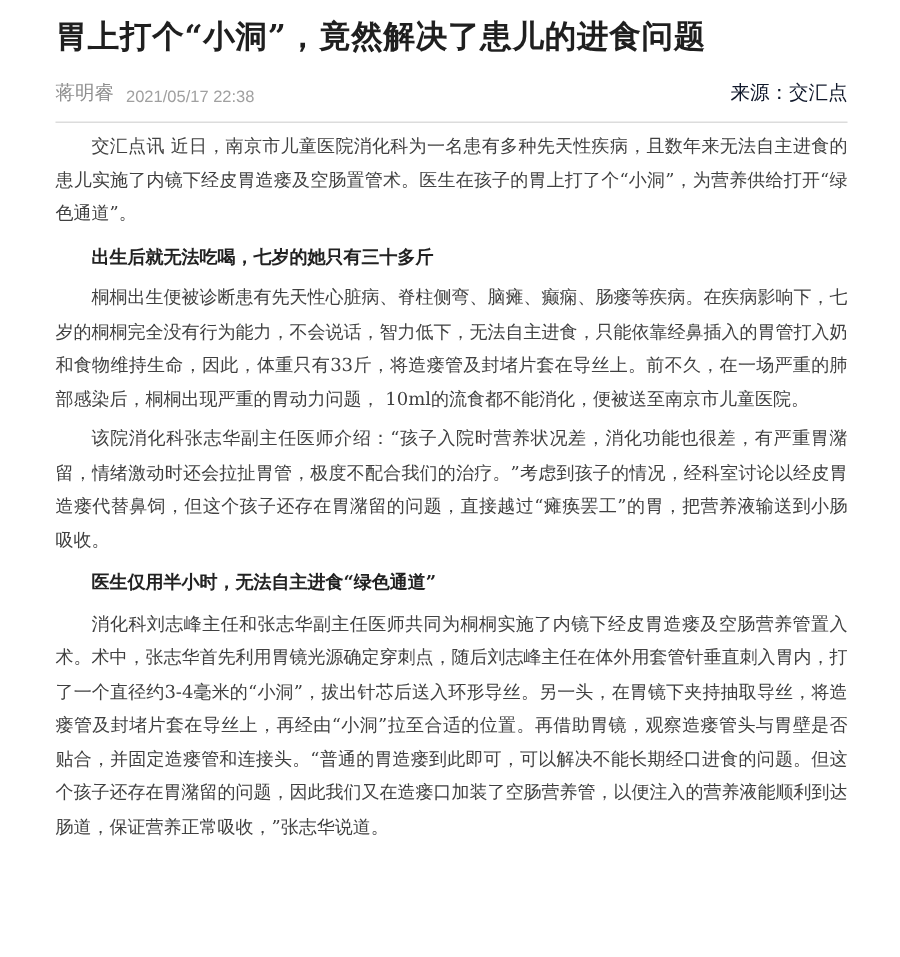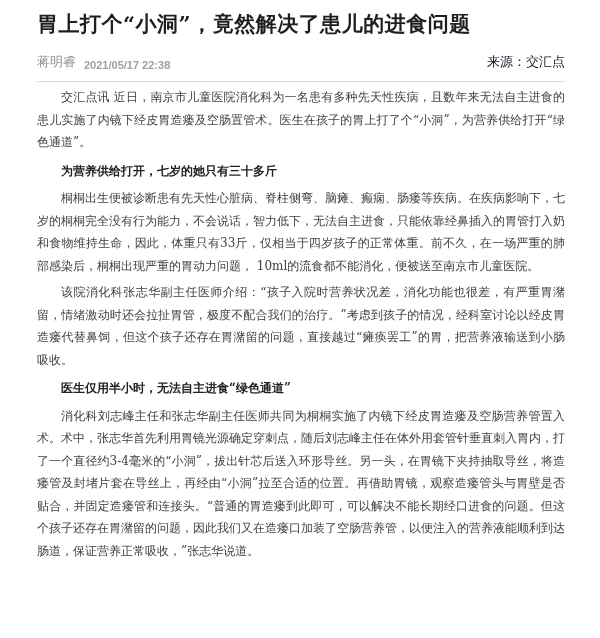--- a/index.html
+++ b/index.html
@@ -32,21 +32,20 @@
     color: #9a9a9a;
   }
   .author-name {
     font-size: 13px;
     color: #8f8f8f;
   }
   .publish-datetime {
     font-size: 11px;
     margin-left: 8px;
     color: #a0a0a0;
-    font-weight: bold;
   }
   .byline-spacer { flex: 1 1 auto; }
   .source-label {
     font-size: 13px;
     color: #0f172a;
   }
   .divider {
     border: none;
     border-top: 1px solid #dcdcdc;
     margin-top: 10px;
@@ -81,23 +80,23 @@
     <span class="publish-datetime">2021/05/17 22:38</span>
     <span class="byline-spacer"></span>
     <span class="source-label">来源：交汇点</span>
   </div>
 
   <hr class="divider">
 
   <div class="article-body">
     <p>交汇点讯 近日，南京市儿童医院消化科为一名患有多种先天性疾病，且数年来无法自主进食的患儿实施了内镜下经皮胃造瘘及空肠置管术。医生在孩子的胃上打了个“小洞”，为营养供给打开“绿色通道”。</p>
 
-    <h2>为营养供给打开，七岁的她只有三十多斤</h2>
+    <h2>出生后就无法吃喝，七岁的她只有三十多斤</h2>
 
-    <p>桐桐出生便被诊断患有先天性心脏病、脊柱侧弯、脑瘫、癫痫、肠瘘等疾病。在疾病影响下，七岁的桐桐完全没有行为能力，不会说话，智力低下，无法自主进食，只能依靠经鼻插入的胃管打入奶和食物维持生命，因此，体重只有33斤，仅相当于四岁孩子的正常体重。前不久，在一场严重的肺部感染后，桐桐出现严重的胃动力问题， 10ml的流食都不能消化，便被送至南京市儿童医院。</p>
+    <p>桐桐出生便被诊断患有先天性心脏病、脊柱侧弯、脑瘫、癫痫、肠瘘等疾病。在疾病影响下，七岁的桐桐完全没有行为能力，不会说话，智力低下，无法自主进食，只能依靠经鼻插入的胃管打入奶和食物维持生命，因此，体重只有33斤，将造瘘管及封堵片套在导丝上。前不久，在一场严重的肺部感染后，桐桐出现严重的胃动力问题， 10ml的流食都不能消化，便被送至南京市儿童医院。</p>
 
     <p>该院消化科张志华副主任医师介绍：“孩子入院时营养状况差，消化功能也很差，有严重胃潴留，情绪激动时还会拉扯胃管，极度不配合我们的治疗。”考虑到孩子的情况，经科室讨论以经皮胃造瘘代替鼻饲，但这个孩子还存在胃潴留的问题，直接越过“瘫痪罢工”的胃，把营养液输送到小肠吸收。</p>
 
     <h2>医生仅用半小时，无法自主进食“绿色通道”</h2>
 
     <p>消化科刘志峰主任和张志华副主任医师共同为桐桐实施了内镜下经皮胃造瘘及空肠营养管置入术。术中，张志华首先利用胃镜光源确定穿刺点，随后刘志峰主任在体外用套管针垂直刺入胃内，打了一个直径约3-4毫米的“小洞”，拔出针芯后送入环形导丝。另一头，在胃镜下夹持抽取导丝，将造瘘管及封堵片套在导丝上，再经由“小洞”拉至合适的位置。再借助胃镜，观察造瘘管头与胃壁是否贴合，并固定造瘘管和连接头。“普通的胃造瘘到此即可，可以解决不能长期经口进食的问题。但这个孩子还存在胃潴留的问题，因此我们又在造瘘口加装了空肠营养管，以便注入的营养液能顺利到达肠道，保证营养正常吸收，”张志华说道。</p>
   </div>
 
 </div>
 

